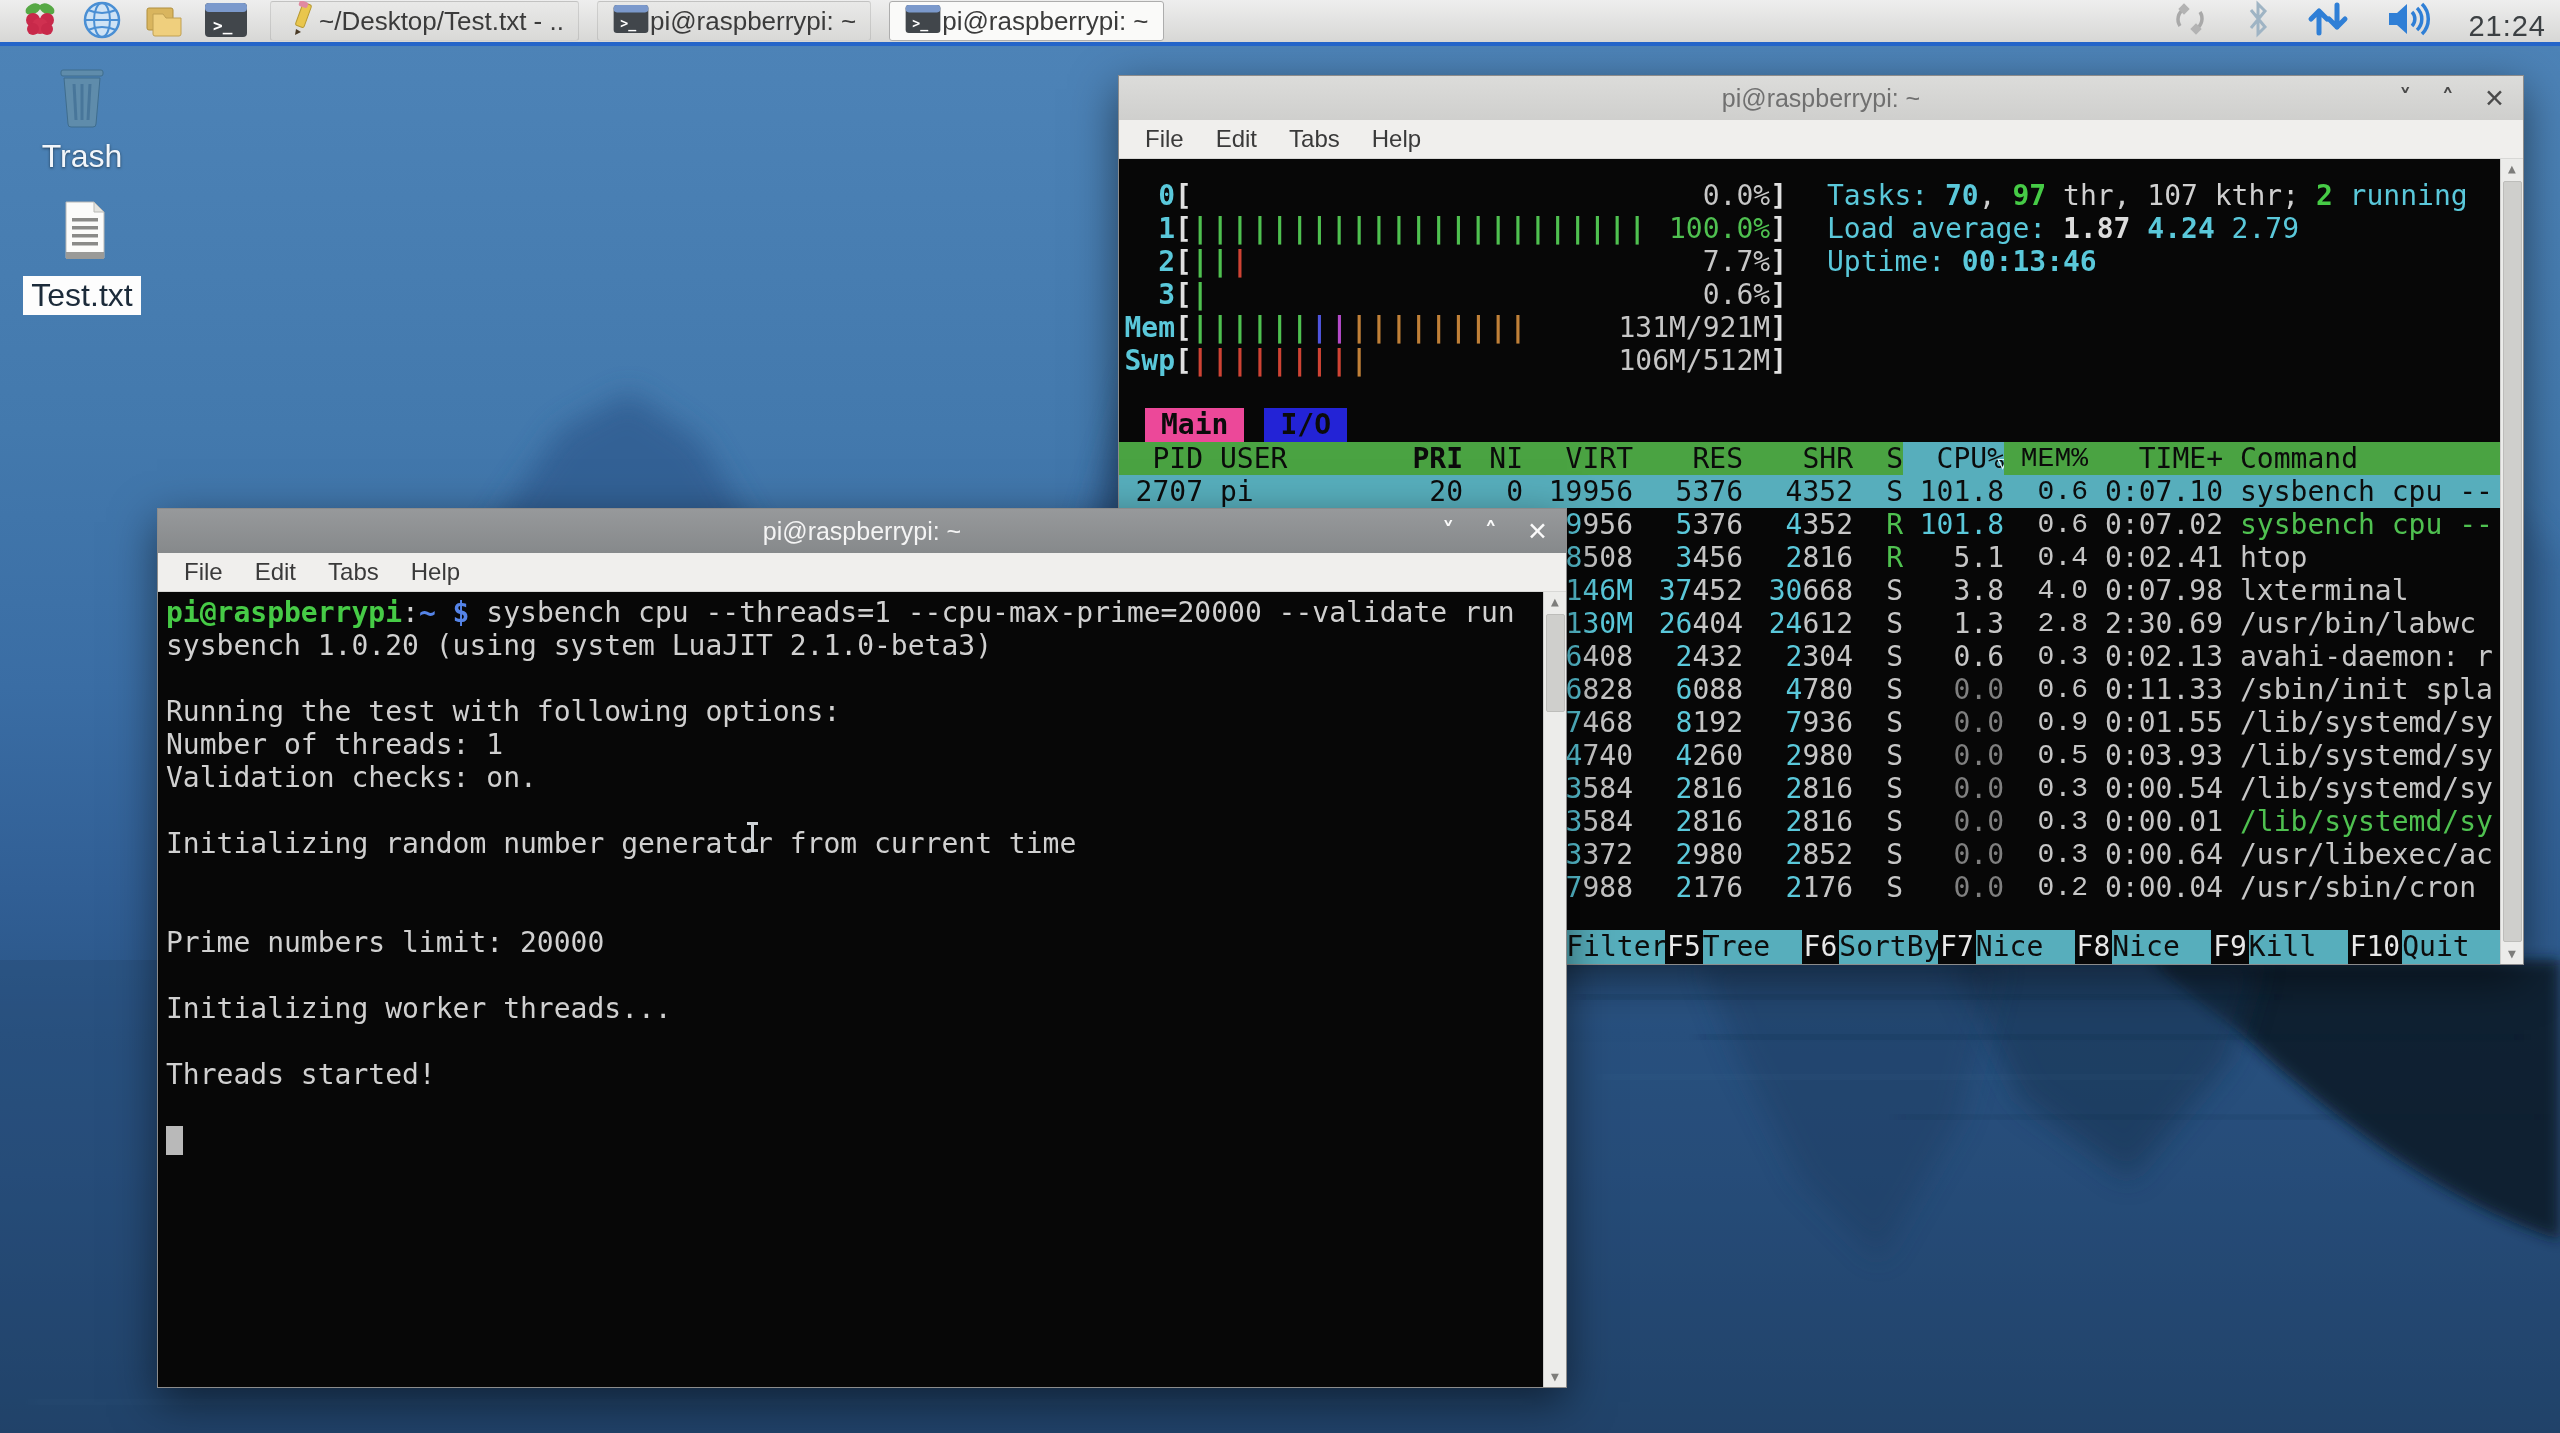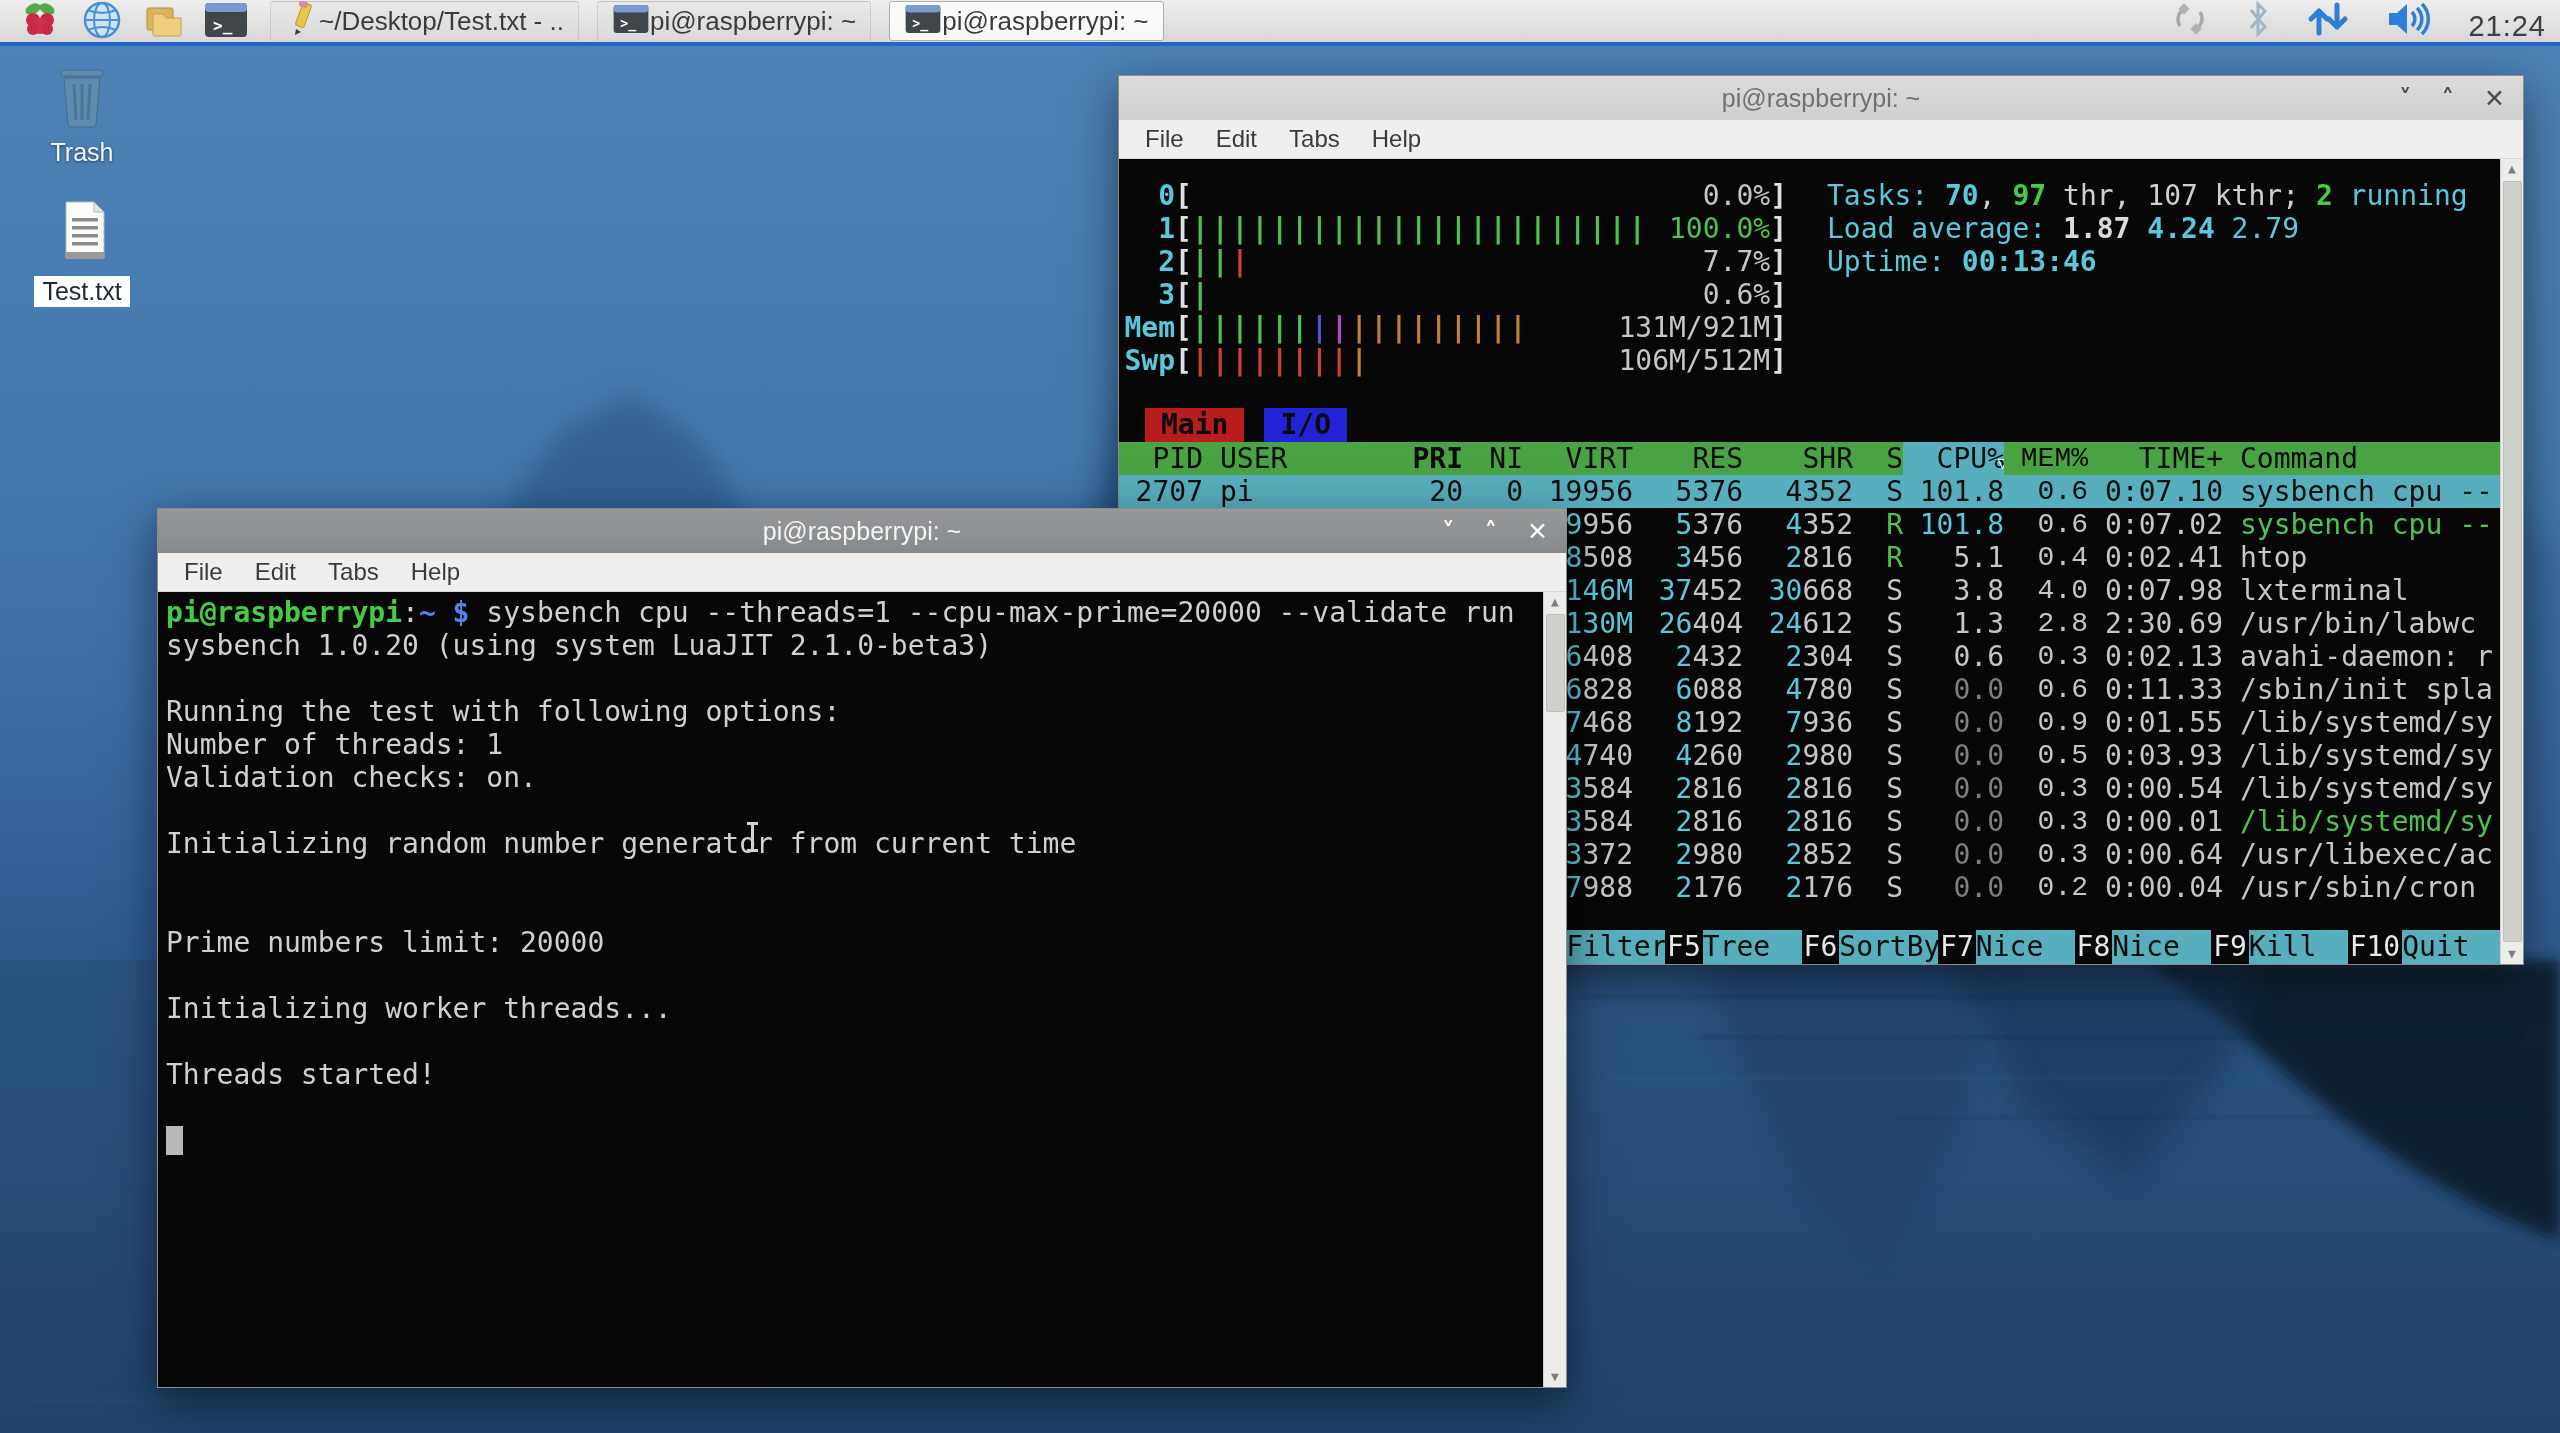--- a/index.html
+++ b/index.html
@@ -21,21 +21,21 @@
   .taskbtn{height:38px;display:flex;align-items:center;gap:0;padding:0 14px;
     margin-left:8px;max-width:330px;border:1px solid rgba(0,0,0,0.10);border-radius:3px;
     background:linear-gradient(180deg,#e9e9e8,#d9d9d7);}
   .taskbtn.active{background:#fafaf9;border:1px solid #adadad;}
   .taskbtn .tb-title{font-size:26px;color:#3b3b3b;white-space:nowrap;overflow:hidden;}
   .tray{margin-left:auto;display:flex;align-items:flex-end;gap:35px;}
   .clock{font-size:29px;color:#3c4043;letter-spacing:1px;}
 
   
   .dicon{position:absolute;width:120px;text-align:center;z-index:1;}
-  .dicon .dlabel{font-size:25px;color:#f2f6fa;text-shadow:0 1px 3px rgba(0,0,0,.55);margin-top:6px;}
+  .dicon .dlabel{font-size:32px;color:#f2f6fa;text-shadow:0 1px 3px rgba(0,0,0,.55);margin-top:6px;}
   .dicon.selected .dlabel{background:#fdfdfd;color:#1c2b3a;text-shadow:none;
      display:inline-block;padding:1px 8px;}
 
   
   .window{position:absolute;box-sizing:border-box;background:#f1f1ef;
     box-shadow:0 14px 42px rgba(0,0,0,.5);border:1px solid #8c8c8c;}
   .titlebar{height:44px;display:flex;align-items:center;position:relative;}
   .titlebar .title{position:absolute;left:0;right:0;text-align:center;font-size:25px;}
   .winbtns{position:absolute;right:18px;display:flex;gap:30px;align-items:center;}
   .wbtn{font-size:25px;font-weight:bold;line-height:1;cursor:pointer;font-family:"DejaVu Sans",sans-serif;}
@@ -80,21 +80,21 @@
   .mbr{color:#e0e0e0;font-weight:bold;}
   .mbar{flex:1;position:relative;overflow:hidden;white-space:nowrap;}
   .mbar .bar{font-weight:bold;letter-spacing:3px;}
   .bar.grn{color:#4fc150}.bar.red{color:#cf4334}.bar.org{color:#c08038}
   .bar.blu{color:#5055dd}.bar.mag{color:#b44ac8}
   .mval{position:absolute;right:0;top:0;background:#070707;padding-left:6px;}
   #hinfo{margin-left:40px;}
   .irow{height:33px;white-space:pre;}
   .htop-tabs{height:34px;margin-top:31px;display:flex;gap:20px;padding-left:26px;}
   .htab{padding:0 16px;font-weight:bold;}
-  .htab.main{background:#b91c1c;color:#0b0b0b;}
+  .htab.main{background:#ec4899;color:#0b0b0b;}
   .htab.io{background:#2323d6;color:#0b0b0b;}
   .htop-header{height:33px;background:#4aa342;display:flex;color:#0b0b0b;white-space:pre;}
   .hc{overflow:hidden;}
   .hc.hl{background:#57aebc;position:relative;}
   .sortglyph{font-size:18px;position:absolute;right:-4px;top:4px;color:#d8f4f8;}
   .prow{display:flex;height:33px;white-space:pre;color:#c6c6c6;}
   .prow span{overflow:hidden;}
   .prow.sel{background:#57aebc;}
   .prow.sel span, .prow.sel span *{color:#0c0c0c !important;font-weight:normal;}
   .c-pid{width:84px;text-align:right;}

